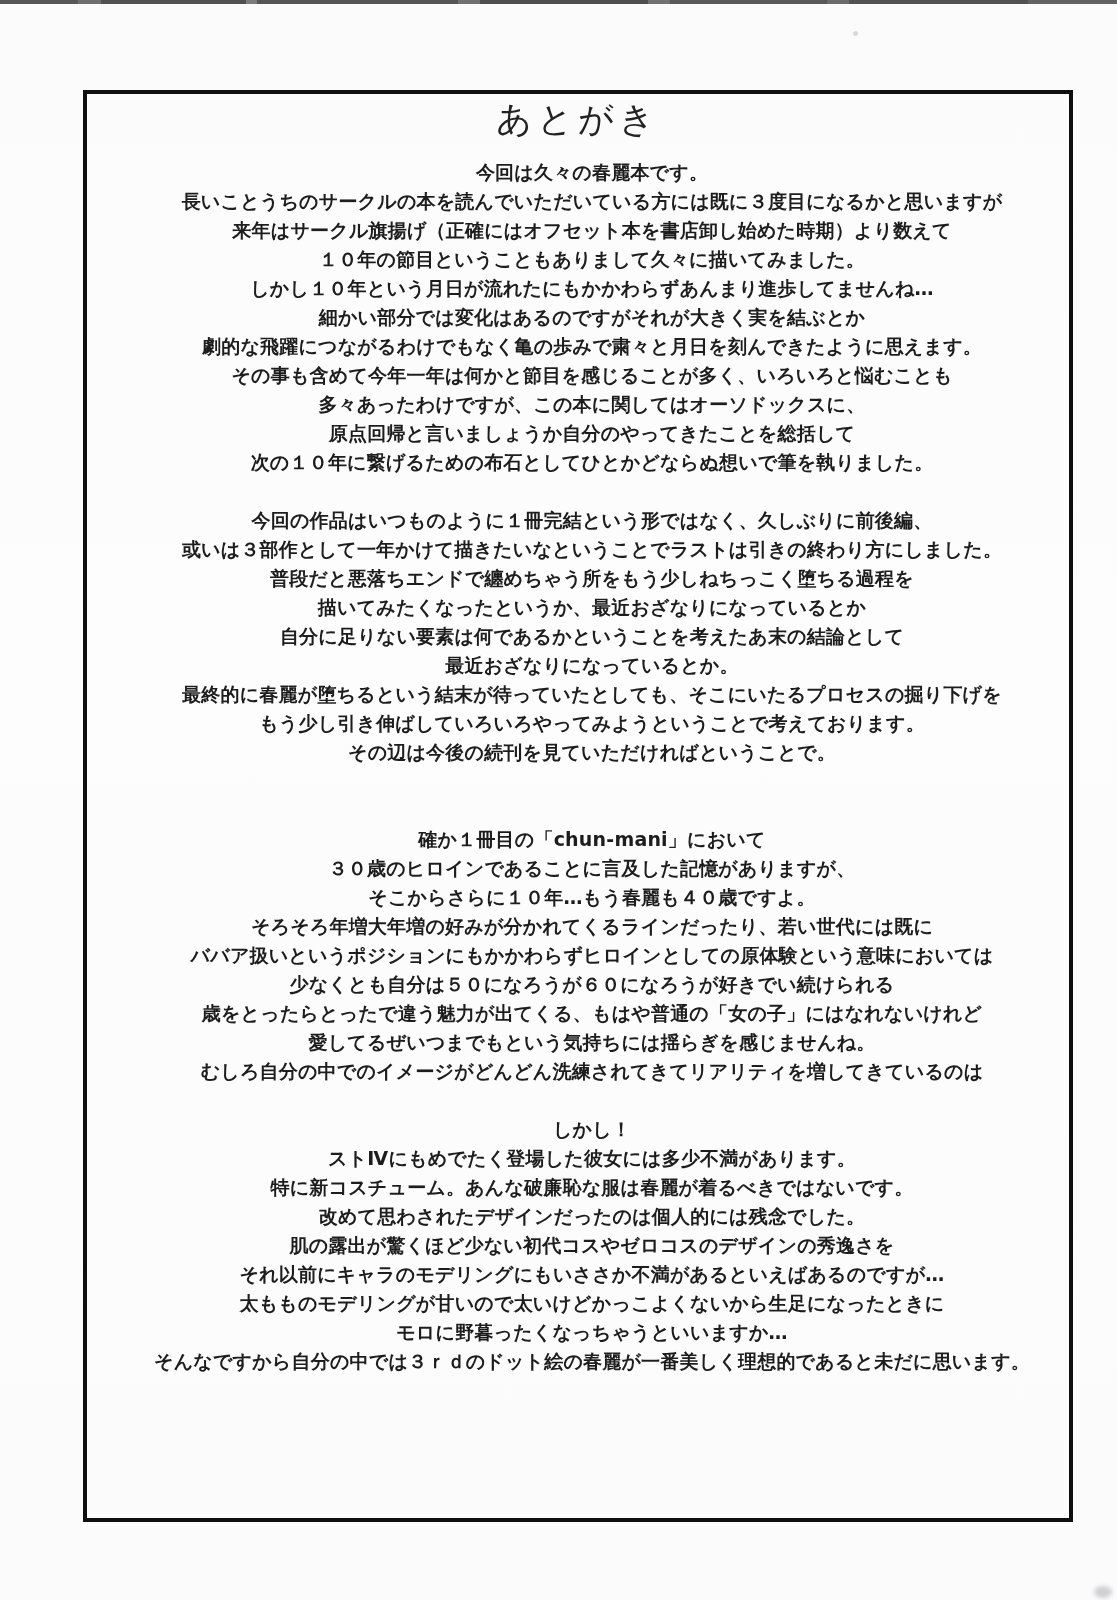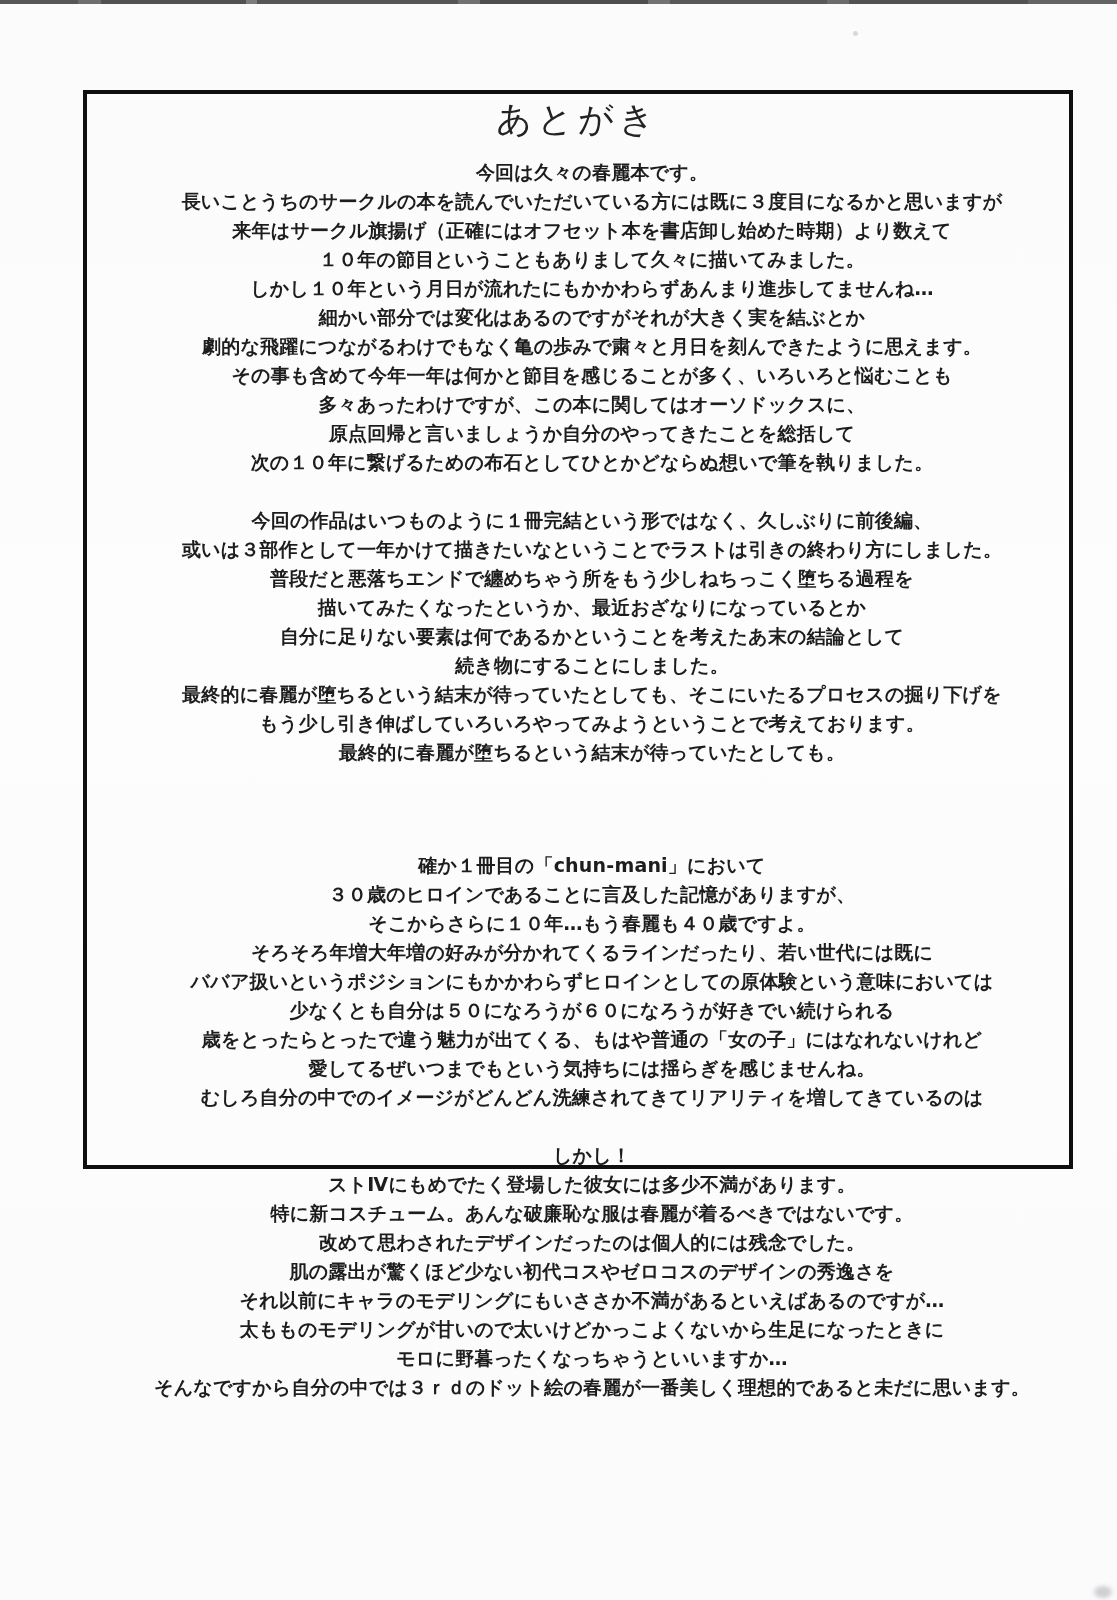--- a/index.html
+++ b/index.html
@@ -44,21 +44,21 @@
     left: 1094px; top: 1586px;
     width: 18px; height: 12px;
     border-radius: 50%;
     background: #9b9ba0;
     opacity: 0.45;
     filter: blur(2px);
   }
   .frame {
     position: absolute;
     left: 83px; top: 90px;
-    width: 990px; height: 1079px;
+    width: 990px; height: 1432px;
     border: 4px solid #0f0f0f;
     box-sizing: border-box;
     background: transparent;
   }
   .title {
     margin: 2px 0 0 0;
     height: 46px;
     text-align: center;
     font-size: 35px;
     line-height: 46px;
@@ -69,21 +69,21 @@
   .content {
     margin: 16px 0 0 28px;
     font-size: 19px;
     line-height: 29px;
     font-weight: bold;
     color: #1d1d1d;
     letter-spacing: 0.2px;
   }
   .para { margin: 0; }
   .gap-1 { margin-top: 29px; }
-  .gap-2 { margin-top: 84px; }
+  .gap-2 { margin-top: 58px; }
   .line {
     height: 29px;
     white-space: nowrap;
     text-align: center;
   }
 </style>
 </head>
 <body>
 
 <div class="page">
@@ -108,24 +108,24 @@
         <div class="line">原点回帰と言いましょうか自分のやってきたことを総括して</div>
         <div class="line">次の１０年に繋げるための布石としてひとかどならぬ想いで筆を執りました。</div>
       </div>
 
       <div class="para gap-1">
         <div class="line">今回の作品はいつものように１冊完結という形ではなく、久しぶりに前後編、</div>
         <div class="line">或いは３部作として一年かけて描きたいなということでラストは引きの終わり方にしました。</div>
         <div class="line">普段だと悪落ちエンドで纏めちゃう所をもう少しねちっこく堕ちる過程を</div>
         <div class="line">描いてみたくなったというか、最近おざなりになっているとか</div>
         <div class="line">自分に足りない要素は何であるかということを考えたあ末の結論として</div>
-        <div class="line">続き物にすることにしました。</div>
+        <div class="line">最近おざなりになっているとか。</div>
         <div class="line">最終的に春麗が堕ちるという結末が待っていたとしても、そこにいたるプロセスの掘り下げを</div>
         <div class="line">もう少し引き伸ばしていろいろやってみようということで考えております。</div>
-        <div class="line">最終的に春麗が堕ちるという結末が待っていたとしても。</div>
+        <div class="line">その辺は今後の続刊を見ていただければということで。</div>
       </div>
 
       <div class="para gap-2">
         <div class="line">確か１冊目の「chun-mani」において</div>
         <div class="line">３０歳のヒロインであることに言及した記憶がありますが、</div>
         <div class="line">そこからさらに１０年…もう春麗も４０歳ですよ。</div>
         <div class="line">そろそろ年増大年増の好みが分かれてくるラインだったり、若い世代には既に</div>
         <div class="line">ババア扱いというポジションにもかかわらずヒロインとしての原体験という意味においては</div>
         <div class="line">少なくとも自分は５０になろうが６０になろうが好きでい続けられる</div>
         <div class="line">歳をとったらとったで違う魅力が出てくる、もはや普通の「女の子」にはなれないけれど</div>

